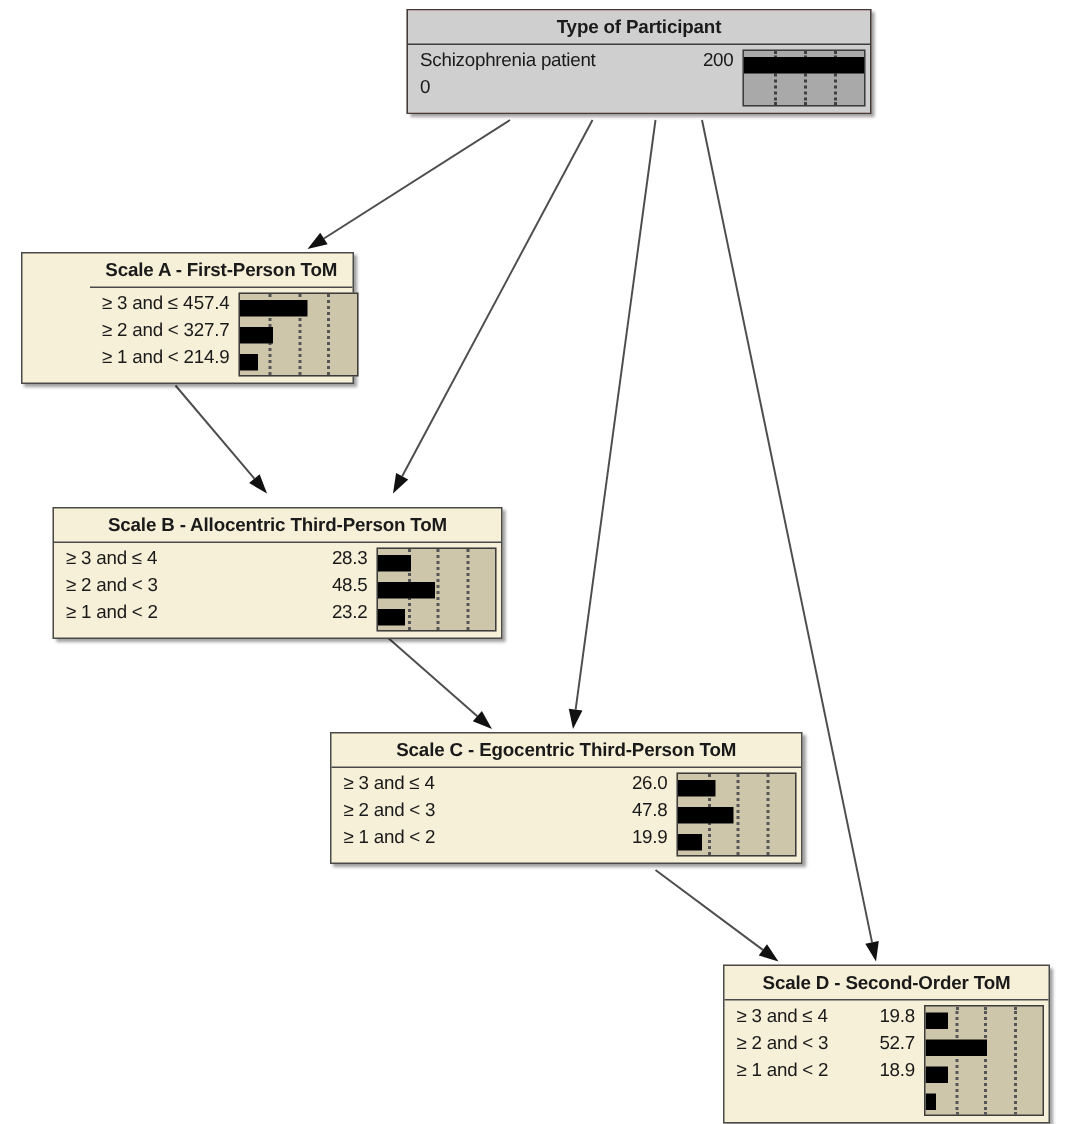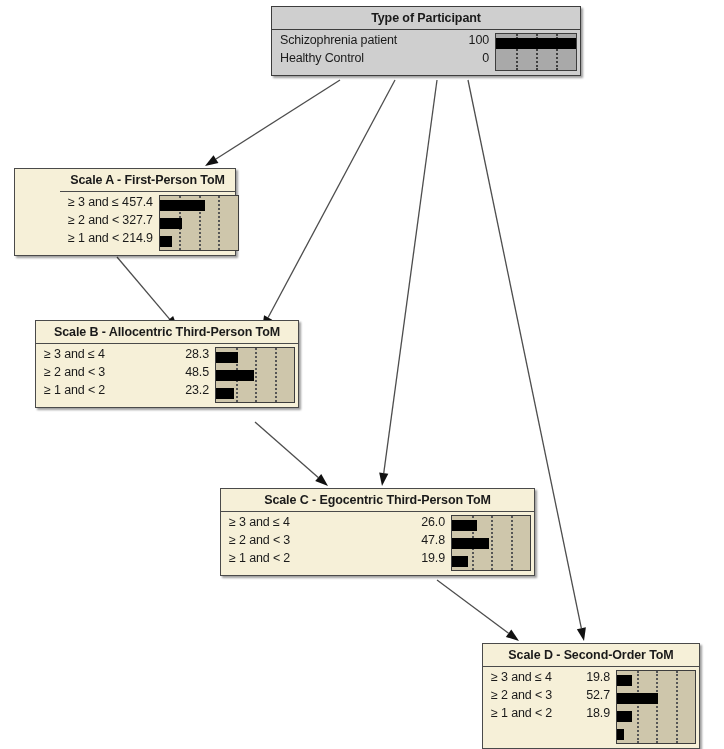--- a/index.html
+++ b/index.html
@@ -122,21 +122,21 @@
   }
   .node.root .grid { border-left: 2px dotted #3f3f3f; }
 
   
   #node-root      { left: 271px; top: 6px;   width: 310px; }
   #node-root .bars{ width: 82px; }
 
   #node-a      { left: 14px;  top: 168px; width: 222px; padding-left: 45px; }
   #node-a .bars{ width: 80px; }
 
-  #node-b      { left: 35px;  top: 320px; width: 264px; }
+  #node-b      { left: 35px;  top: 338px; width: 300px; }
   #node-b .bars{ width: 80px; }
 
   #node-c      { left: 220px; top: 488px; width: 315px; }
   #node-c .bars{ width: 80px; }
 
   #node-d      { left: 482px; top: 643px; width: 218px; }
   #node-d .bars{ width: 80px; }
 
   .edge-line { stroke: #4d4d4d; stroke-width: 1.3; fill: none; }
   .edge-head { fill: #111111; }
@@ -162,24 +162,23 @@
       <polygon points="519,641 505.82397567391257,636.9315380107032 511.3151273535504,629.54998985119" class="edge-head"></polygon>
     </svg>
 </div>
 
 <div class="node root" id="node-root">
   <div class="title">Type of Participant</div>
   <div class="body">
     <div class="rows">
       <div class="row">
         <span class="state">Schizophrenia patient</span>
-        <span class="val">100</span>
-      </div>
-      <div class="row">
-        <span class="state">Healthy Control</span>
+        <span class="val">200</span>
+      </div>
+      <div class="row">
         <span class="val">0</span>
       </div>
     </div>
     <div class="bars">
         <div class="grid" style="left: 25%;"></div>
         <div class="grid" style="left: 50%;"></div>
         <div class="grid" style="left: 75%;"></div>
         <div class="barrow">
           <div class="bar" style="width: 100%;"></div>
         </div>

